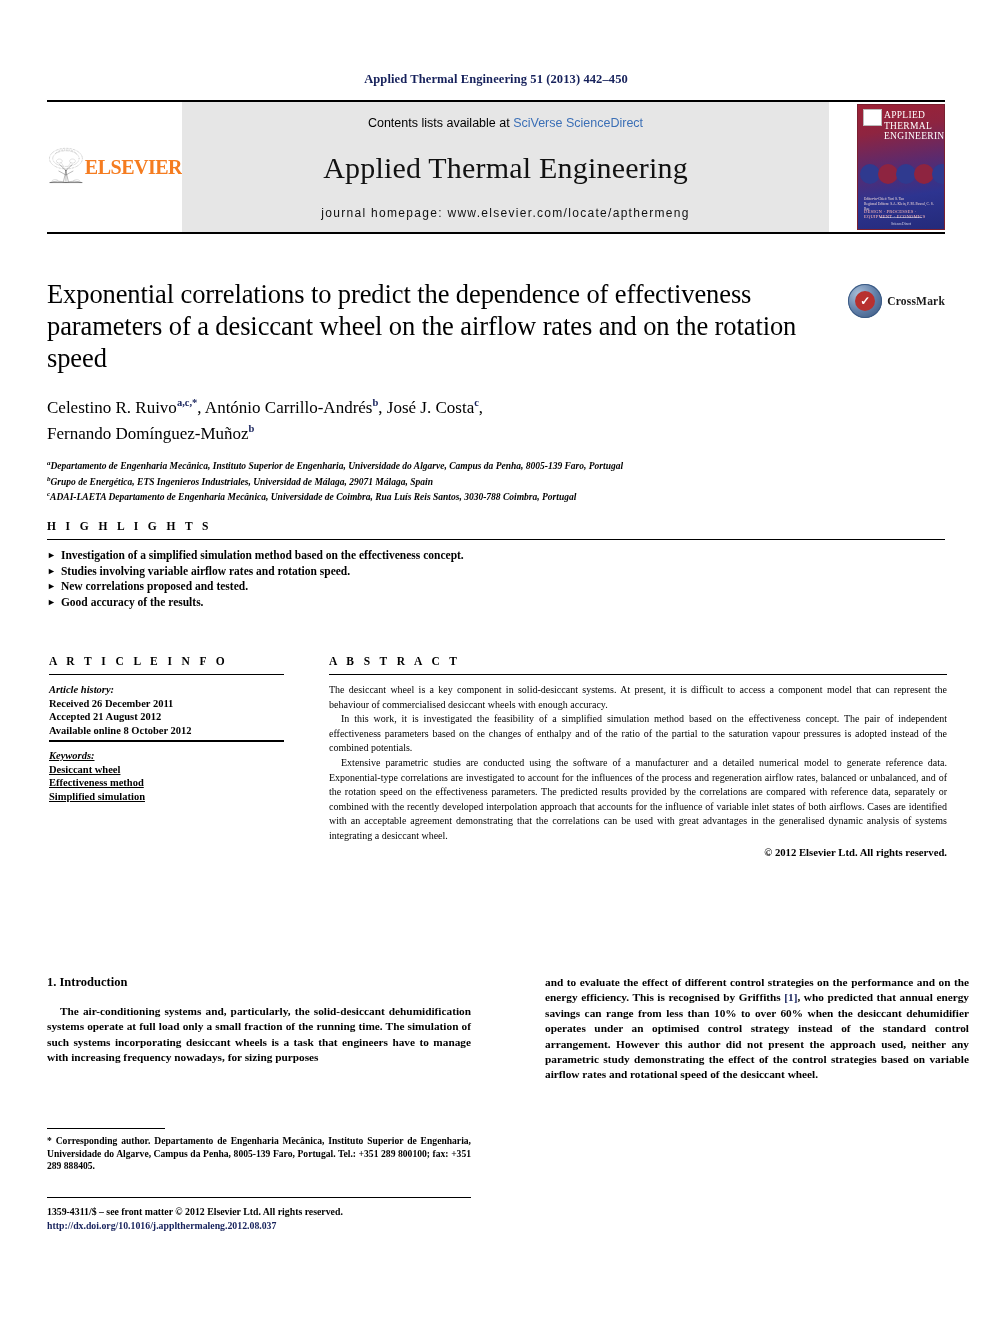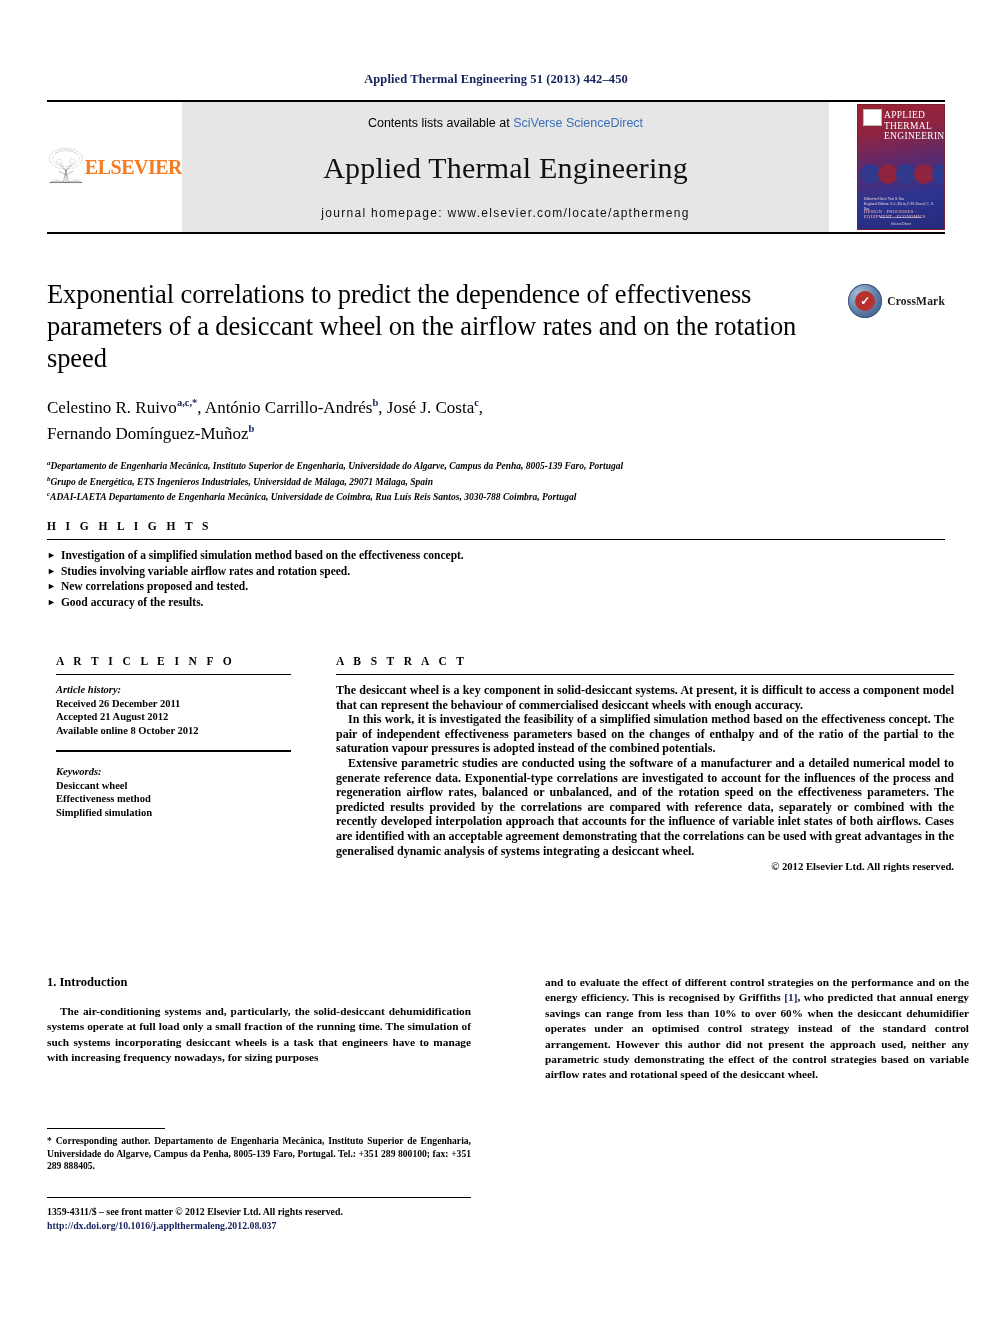--- a/index.html
+++ b/index.html
@@ -155,28 +155,28 @@
     margin-bottom:7px;
   }
   .hl-list{margin-top:8px;}
   .hl-item{
     font-size:11.5px;line-height:15.5px;font-weight:bold;
     display:flex;gap:5px;
   }
   .hl-arrow{font-size:9px;line-height:15.5px;}
 
   
-  .infoabs{position:absolute;left:56px;top:655px;width:898px;display:flex;}
+  .infoabs{position:absolute;left:49px;top:655px;width:898px;display:flex;}
   .col-info{width:235px;flex:0 0 235px;}
   .col-abs{flex:1 1 auto;padding-left:45px;box-sizing:border-box;}
   .info-block{font-size:10.5px;line-height:13.5px;font-weight:bold;}
   .info-label{font-style:italic;}
-  .kw-sep{margin-top:13px;border-top:2px solid #000;padding-top:13px;}
+  .kw-sep{margin-top:3px;border-top:2px solid #000;padding-top:7px;text-decoration:underline;}
   .abs-p{
-    font-size:12px;line-height:14.6px;font-weight:bold;
+    font-size:10px;line-height:14.6px;font-weight:normal;
     text-align:justify;margin:0;
   }
   .abs-p + .abs-p{text-indent:12px;}
   .abs-copy{
     text-align:right;font-size:10.7px;font-weight:bold;margin-top:2px;
   }
 
   
   .bodycols{
     position:absolute;left:47px;top:975px;width:898px;

